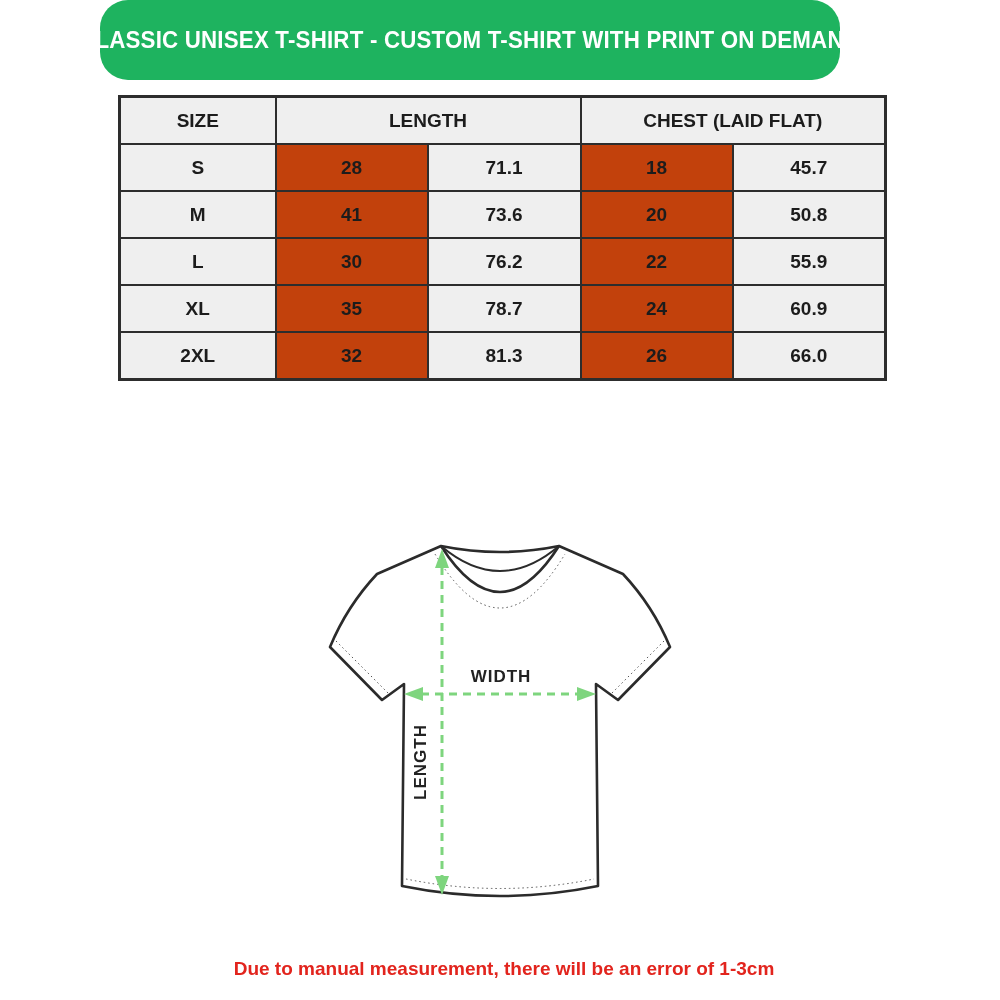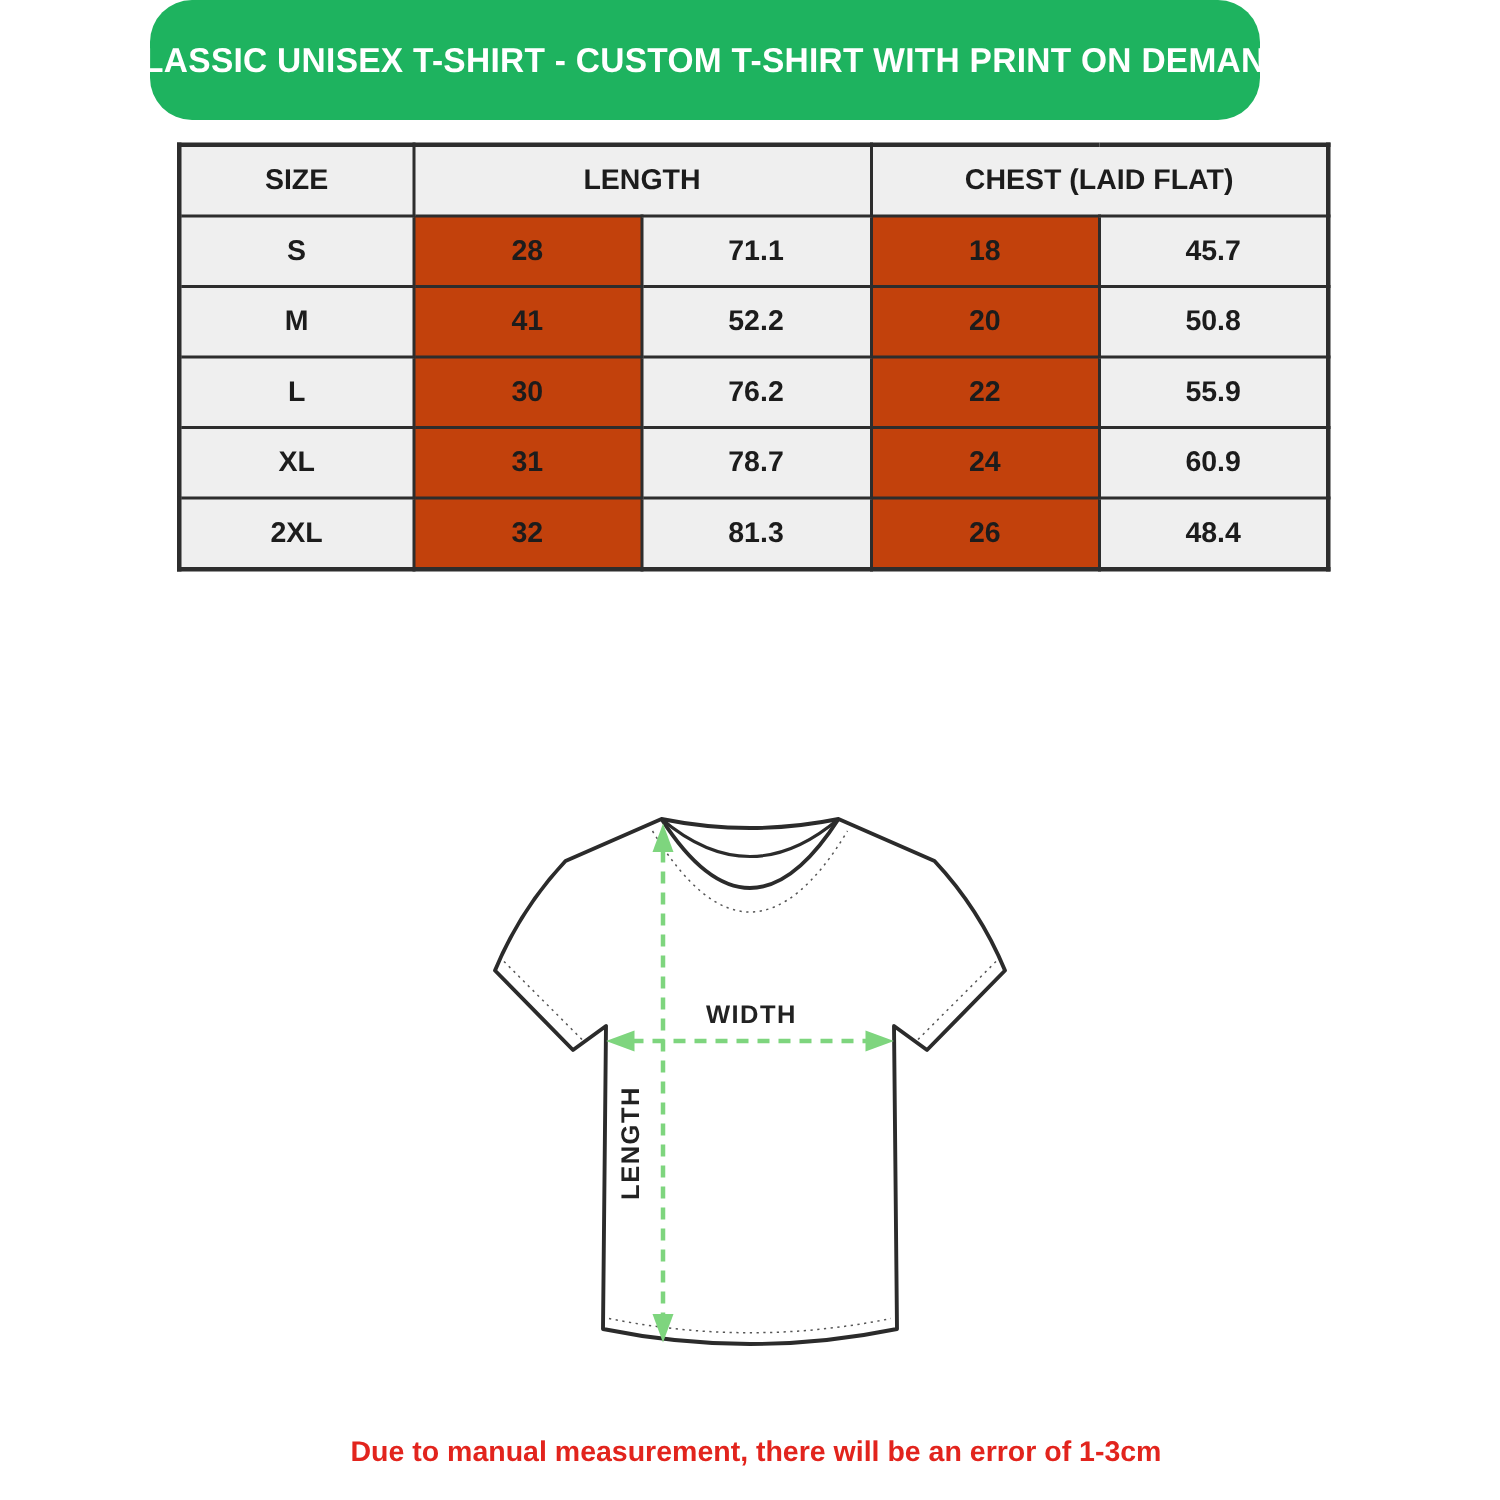--- a/index.html
+++ b/index.html
@@ -83,44 +83,44 @@
       <tr>
         <td class="gray">S</td>
         <td class="white">28</td>
         <td class="gray">71.1</td>
         <td class="white">18</td>
         <td class="gray">45.7</td>
       </tr>
       <tr>
         <td class="gray">M</td>
         <td class="white">41</td>
-        <td class="gray">52.2</td>
+        <td class="gray">73.6</td>
         <td class="white">20</td>
         <td class="gray">50.8</td>
       </tr>
       <tr>
         <td class="gray">L</td>
         <td class="white">30</td>
         <td class="gray">76.2</td>
         <td class="white">22</td>
         <td class="gray">55.9</td>
       </tr>
       <tr>
         <td class="gray">XL</td>
-        <td class="white">31</td>
+        <td class="white">35</td>
         <td class="gray">78.7</td>
         <td class="white">24</td>
         <td class="gray">60.9</td>
       </tr>
       <tr>
         <td class="gray">2XL</td>
         <td class="white">32</td>
         <td class="gray">81.3</td>
         <td class="white">26</td>
-        <td class="gray">48.4</td>
+        <td class="gray">66.0</td>
       </tr>
     </tbody>
   </table>
 
   <figure class="tshirt">
     <svg viewBox="0 0 360 370" xmlns="http://www.w3.org/2000/svg">
 
       <path d="M121,12 L57,40 Q27,72 10,113 L62,166 L84,150 L82,352 Q180,372 278,352 L276,150 L298,166 L350,113 Q333,72 303,40 L239,12 Q180,24 121,12 Z" fill="#ffffff" stroke="#2b2b2b" stroke-width="2.6" stroke-linejoin="round"></path>
 
       <path d="M121,12 Q180,62 239,12" fill="none" stroke="#2b2b2b" stroke-width="2"></path>

